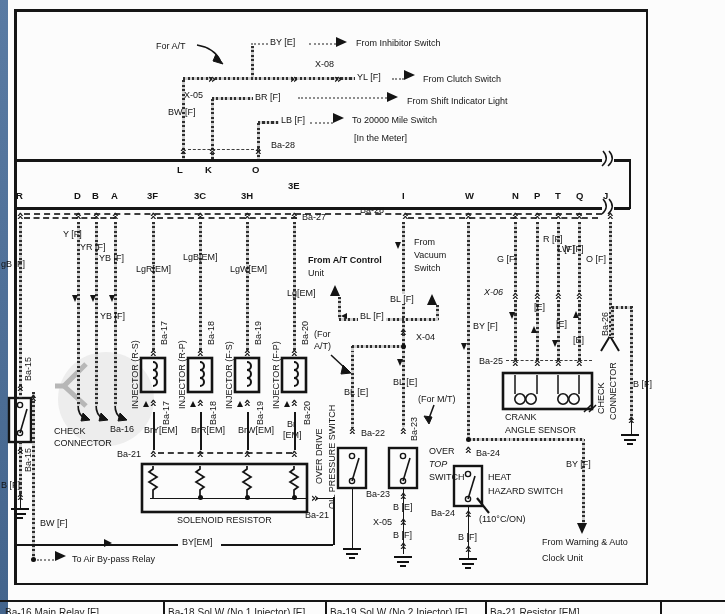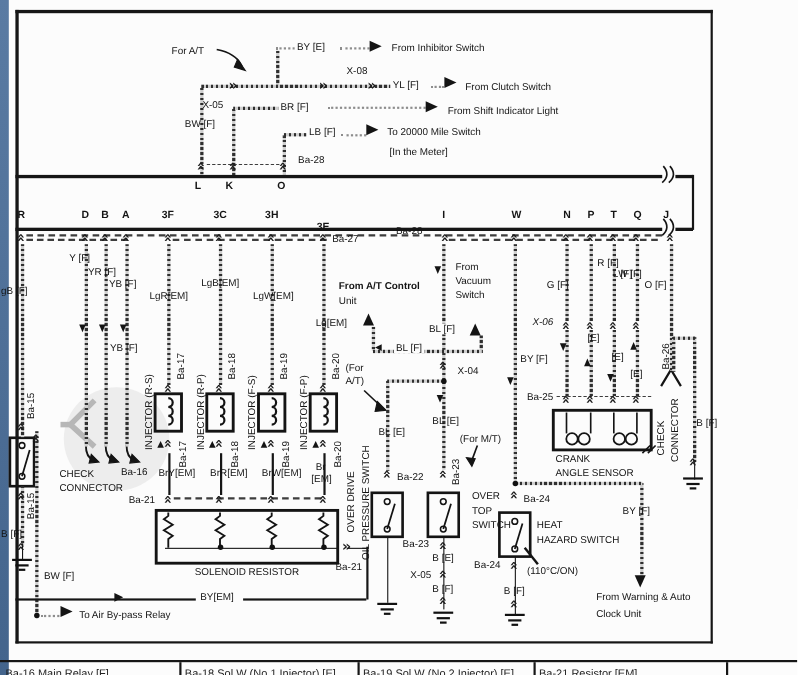--- a/index.html
+++ b/index.html
@@ -366,21 +366,21 @@
     <div class="lb wbg" style="left: 358px; top: 311px;">BL [F]</div>
     <div class="lb wbg" style="left: 388px; top: 294px;">BL [F]</div>
     <div class="lb" style="left: 416px; top: 332px;">X-04</div>
     <div class="lb" style="left: 314px; top: 329px;">(For</div>
     <div class="lb" style="left: 314px; top: 341px;">A/T)</div>
     <div class="lb" style="left: 344px; top: 387px;">BL [E]</div>
     <div class="lb" style="left: 393px; top: 377px;">BL [E]</div>
     <div class="lb" style="left: 418px; top: 394px;">(For M/T)</div>
     <div class="lb" style="left: 361px; top: 428px;">Ba-22</div>
     <div class="lb" style="left: 429px; top: 446px;">OVER</div>
-    <div class="lb" style="left: 429px; top: 459px;">TOP</div>
+    <div class="lb" style="left: 429px; top: 459px; font-style: italic;">TOP</div>
     <div class="lb" style="left: 429px; top: 472px;">SWITCH</div>
     <div class="lb" style="left: 366px; top: 489px;">Ba-23</div>
     <div class="lb" style="left: 393px; top: 502px;">B [E]</div>
     <div class="lb" style="left: 373px; top: 517px;">X-05</div>
     <div class="lb" style="left: 393px; top: 530px;">B [F]</div>
     <div class="lb" style="left: 473px; top: 321px;">BY [F]</div>
     <div class="lb" style="left: 476px; top: 448px;">Ba-24</div>
     <div class="lb" style="left: 488px; top: 472px;">HEAT</div>
     <div class="lb" style="left: 488px; top: 486px;">HAZARD SWITCH</div>
     <div class="lb" style="left: 431px; top: 508px;">Ba-24</div>
@@ -402,21 +402,21 @@
     <div class="lb" style="left: 505px; top: 412px;">CRANK</div>
     <div class="lb" style="left: 505px; top: 425px;">ANGLE SENSOR</div>
     <div class="lb" style="left: 633px; top: 379px;">B [F]</div>
     <div class="lb bold" style="left: 16px; top: 191px;">R</div>
     <div class="lb bold" style="left: 74px; top: 191px;">D</div>
     <div class="lb bold" style="left: 92px; top: 191px;">B</div>
     <div class="lb bold" style="left: 111px; top: 191px;">A</div>
     <div class="lb bold" style="left: 147px; top: 191px;">3F</div>
     <div class="lb bold" style="left: 194px; top: 191px;">3C</div>
     <div class="lb bold" style="left: 241px; top: 191px;">3H</div>
-    <div class="lb bold" style="left: 288px; top: 202px;">3E</div>
+    <div class="lb bold" style="left: 288px; top: 181px;">3E</div>
     <div class="lb bold" style="left: 402px; top: 191px;">I</div>
     <div class="lb bold" style="left: 465px; top: 191px;">W</div>
     <div class="lb bold" style="left: 512px; top: 191px;">N</div>
     <div class="lb bold" style="left: 534px; top: 191px;">P</div>
     <div class="lb bold" style="left: 555px; top: 191px;">T</div>
     <div class="lb bold" style="left: 576px; top: 191px;">Q</div>
     <div class="lb bold" style="left: 603px; top: 191px;">J</div>
     <div class="lb rot" style="left: 23px; top: 381px;">Ba-15</div>
     <div class="lb rot" style="left: 23px; top: 472px;">Ba-15</div>
     <div class="lb rot" style="left: 159px; top: 345px;">Ba-17</div>

